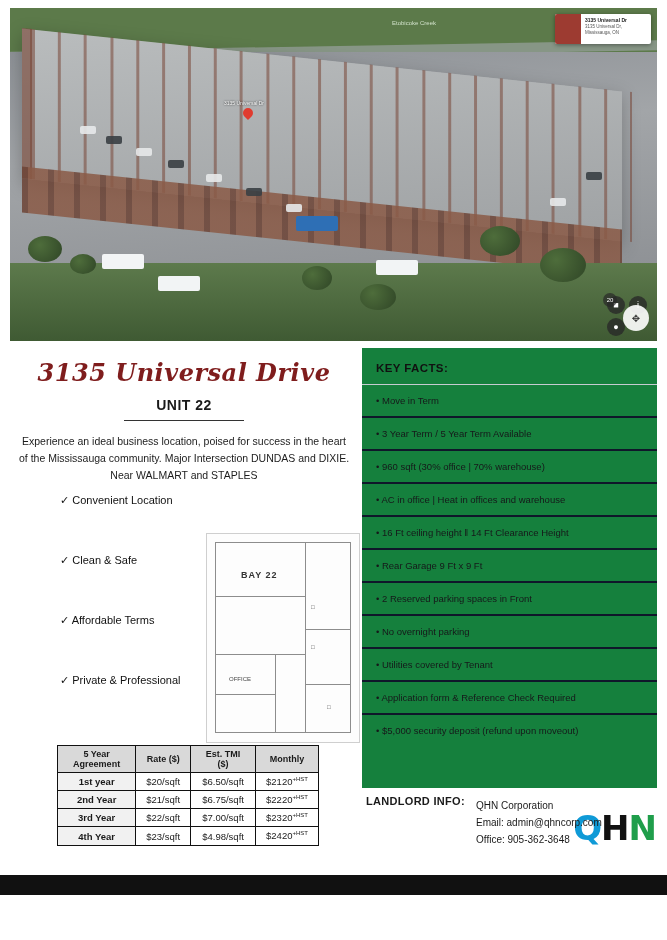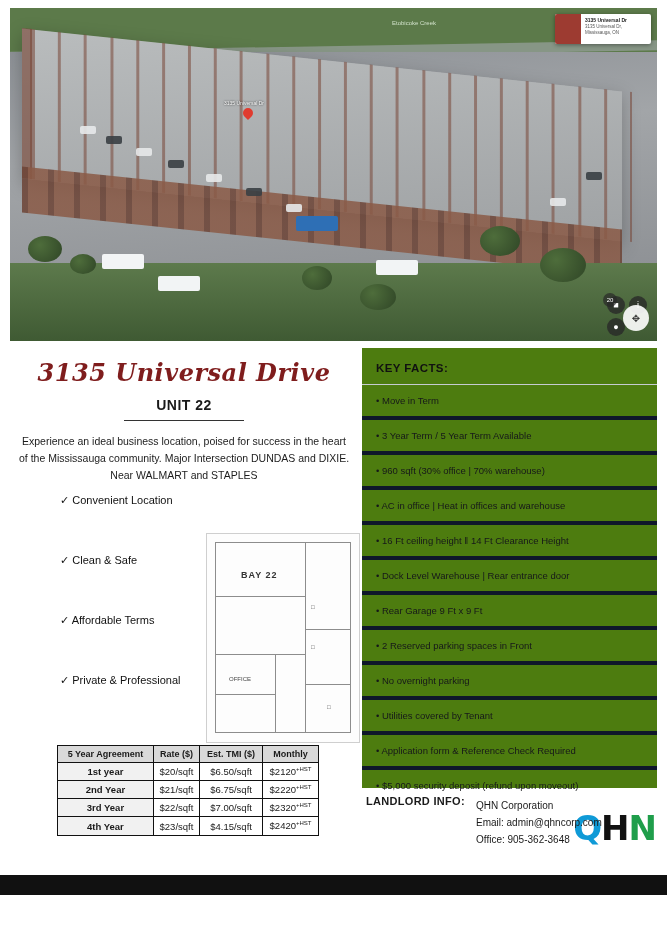--- a/index.html
+++ b/index.html
@@ -128,38 +128,38 @@
   .fp-line{position:absolute;background:#8d8d8d;}
   .fp-label{position:absolute;font-size:6px;color:#444;font-family:"Liberation Sans",sans-serif;}
   .fp-big{position:absolute;font-size:9px;font-weight:bold;color:#333;letter-spacing:1px;}
 
   
   .rates{
     position:absolute;left:57px;top:745px;width:262px;border-collapse:collapse;
     font-size:9.5px;
   }
   .rates th,.rates td{
-    border:1px solid #111;padding:3px 2px;text-align:center;
+    border:1px solid #111;padding:3px 10px;text-align:center;
   }
   .rates thead th{
     background:#d9d9d9;font-weight:bold;font-size:9px;
   }
   .rates tbody td:first-child{font-weight:bold;background:#f1f1f1;}
   .rates .hst{font-size:6px;vertical-align:super;}
 
   
   .facts{
     position:absolute;left:362px;top:348px;width:295px;height:440px;
-    background:#4d7c0f;
+    background:#15803d;
   }
   .facts h2{
     margin:0;padding:14px 14px 10px 14px;font-size:11.5px;font-weight:bold;letter-spacing:.4px;color:#111;
   }
   .fact{
-    font-size:9.5px;padding:10px 14px;border-top:4px solid #0f172a;color:#16181a;
+    font-size:9.5px;padding:10px 14px;border-top:2px solid #0f172a;color:#16181a;
   }
   .fact:first-of-type{border-top:1px solid #c6ccd1;}
 
   
   .landlord{
     position:absolute;left:366px;top:795px;width:290px;
   }
   .landlord .hdr{font-size:11px;font-weight:bold;letter-spacing:.3px;}
   .qhn{
     margin-top:4px;font-family:"DejaVu Sans", sans-serif;font-weight:bold;font-size:34px;
@@ -290,34 +290,33 @@
     </tr>
     <tr>
       <td>3rd Year</td>
       <td>$22/sqft</td>
       <td>$7.00/sqft</td>
       <td><span>$2320</span><span class="hst">+HST</span></td>
     </tr>
     <tr>
       <td>4th Year</td>
       <td>$23/sqft</td>
-      <td>$4.15/sqft</td>
+      <td>$4.98/sqft</td>
       <td><span>$2420</span><span class="hst">+HST</span></td>
     </tr>
   </tbody>
 </table>
 
 <div class="facts">
   <h2>KEY FACTS:</h2>
   <div class="fact">• Move in Term</div>
   <div class="fact">• 3 Year Term / 5 Year Term Available</div>
   <div class="fact">• 960 sqft (30% office | 70% warehouse)</div>
   <div class="fact">• AC in office | Heat in offices and warehouse</div>
   <div class="fact">• 16 Ft ceiling height ‖ 14 Ft Clearance Height</div>
-  <div class="fact">• Dock Level Warehouse | Rear entrance door</div>
   <div class="fact">• Rear Garage 9 Ft  x 9 Ft</div>
   <div class="fact">• 2 Reserved parking spaces in Front</div>
   <div class="fact">• No overnight parking</div>
   <div class="fact">• Utilities covered by Tenant</div>
   <div class="fact">• Application form &amp; Reference Check Required</div>
   <div class="fact">• $5,000 security deposit (refund upon moveout)</div>
 </div>
 
 <div class="landlord">
   <div class="hdr">LANDLORD INFO:</div>

